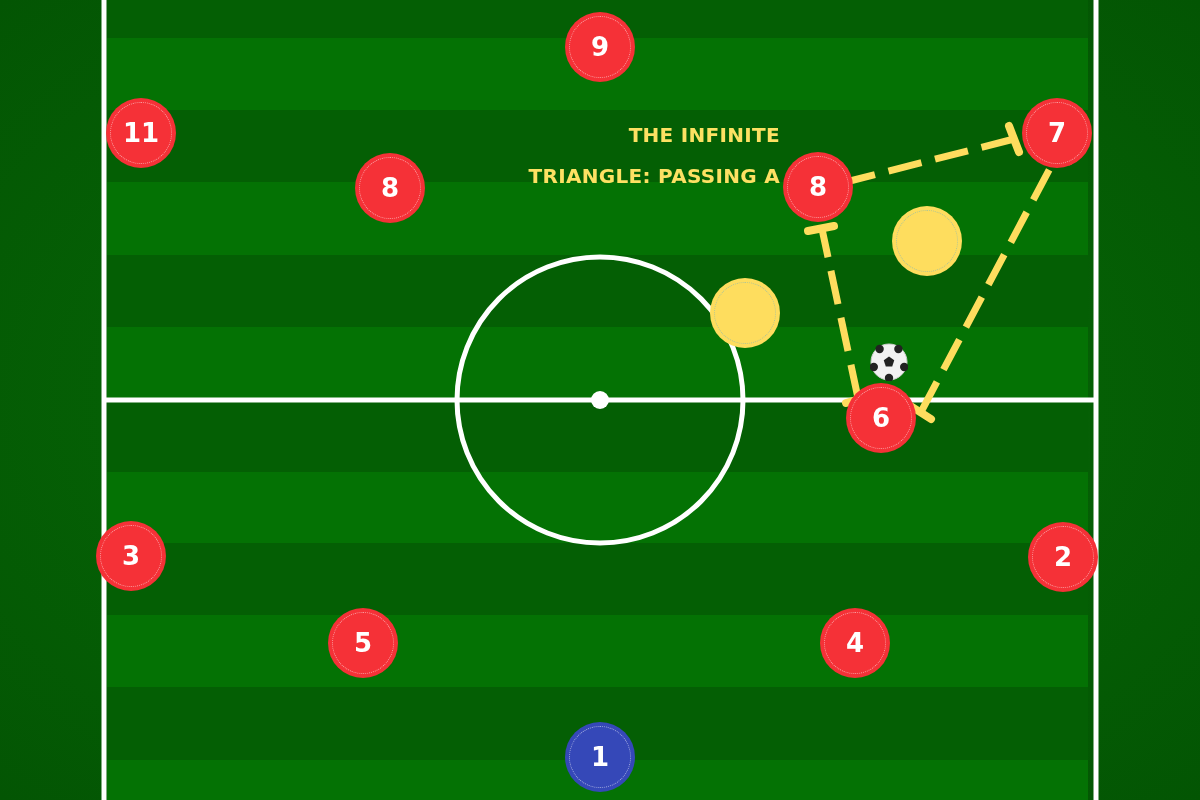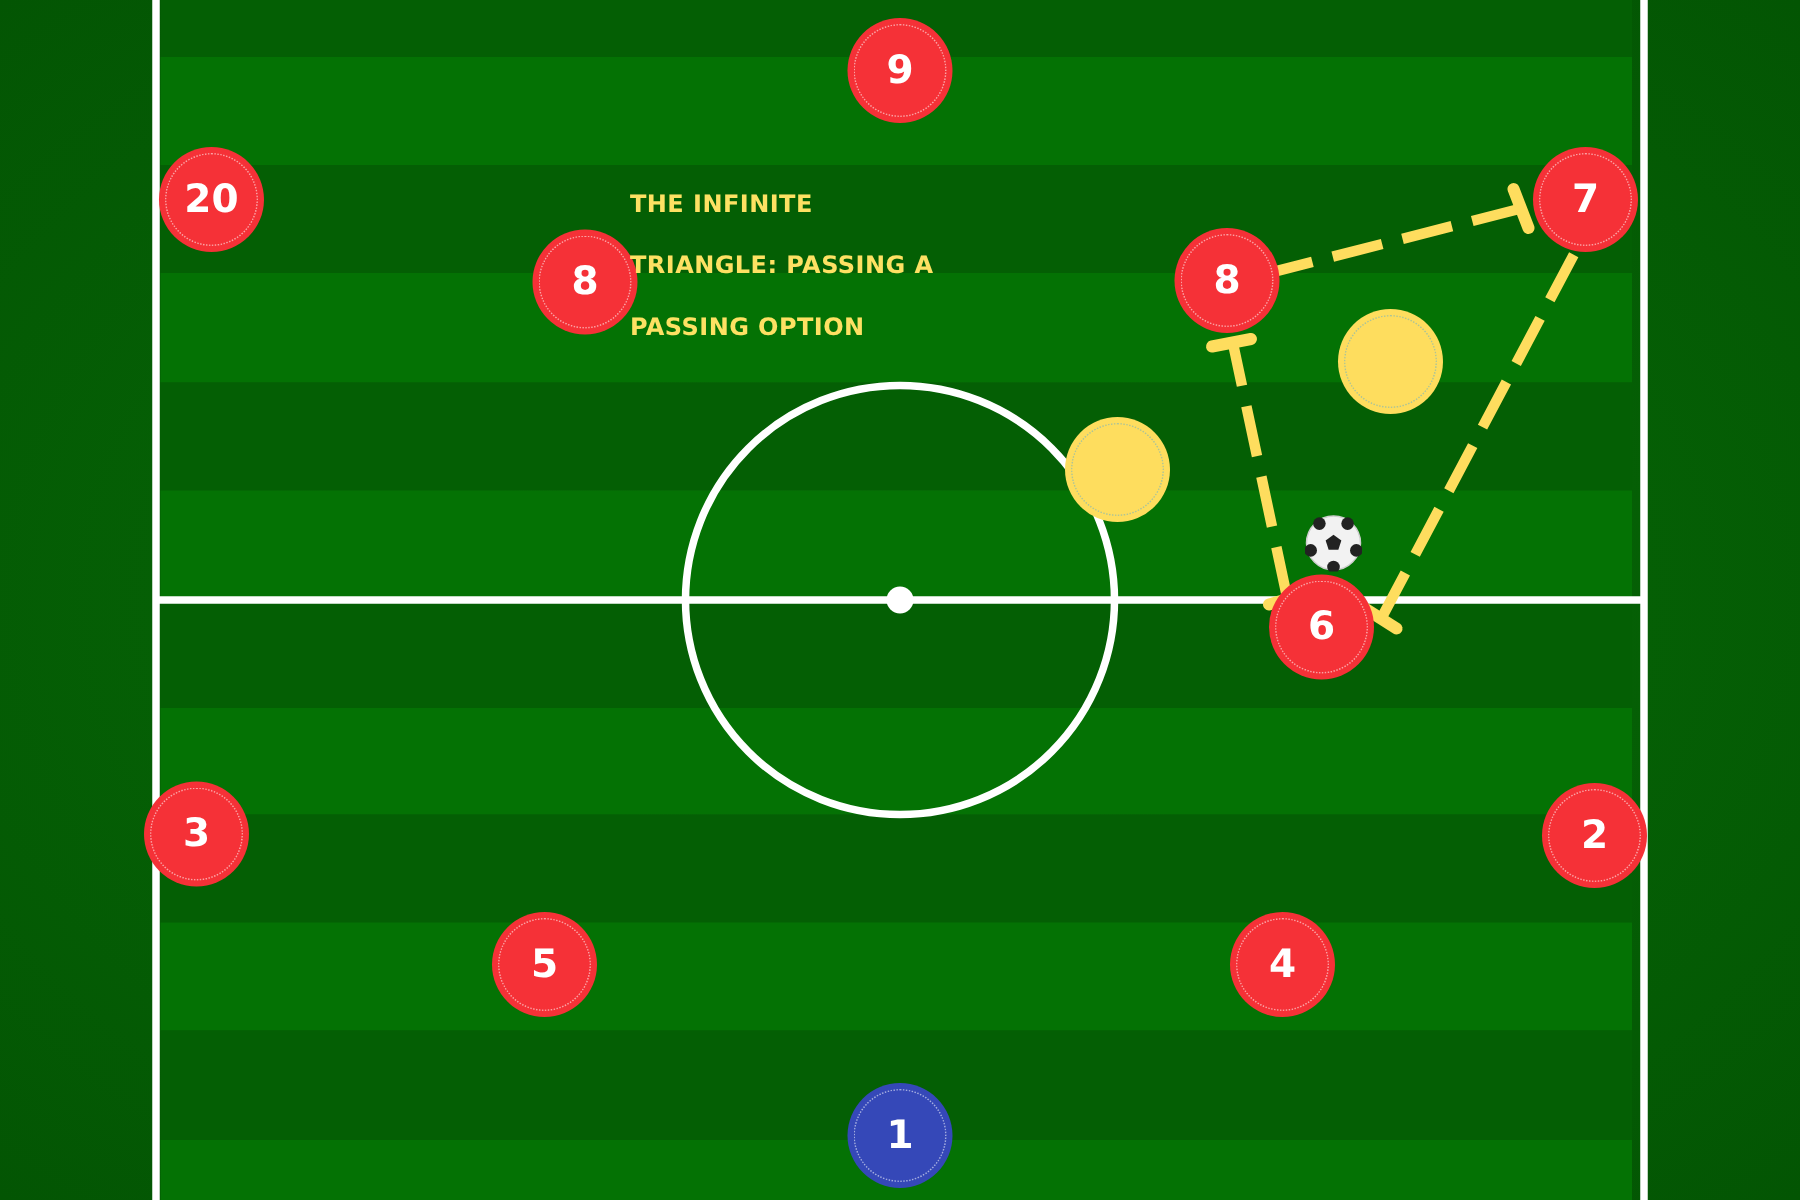--- a/index.html
+++ b/index.html
@@ -10,22 +10,22 @@
     .stripe { position: absolute; left: 0; width: 100%; }
     svg#overlay { position: absolute; left: 0; top: 0; }
     .player { position: absolute; width: 70px; height: 70px; border-radius: 50%;
       display: flex; align-items: center; justify-content: center; box-sizing: border-box;
       font-family: "DejaVu Sans", sans-serif; font-weight: bold; font-size: 26px; color: #ffffff; }
     .player::after { content: ""; position: absolute; inset: 4px; border-radius: 50%;
       border: 1px dotted rgba(255,255,255,0.55); }
     .defender { position: absolute; width: 70px; height: 70px; border-radius: 50%; box-sizing: border-box; }
     .defender::after { content: ""; position: absolute; inset: 4px; border-radius: 50%;
       border: 1px dotted rgba(120,180,190,0.6); }
-    #title { position: absolute; left: 420px; top: 115px; width: 360px; text-align: left;
-      font-family: "DejaVu Sans", sans-serif; font-weight: bold; font-size: 16px; line-height: 41px;
+    #title { position: absolute; left: 420px; top: 115px; width: 360px; text-align: right;
+      font-family: "DejaVu Sans", sans-serif; font-weight: bold; font-size: 20px; line-height: 41px;
       color: #fde163; letter-spacing: 0.3px; }
     #title div { white-space: nowrap; }
   </style>
 </head>
 <body>
 
 <div id="pitch">
   <div id="stripes">
       <div class="stripe" style="top: 0px; height: 38px; background: rgb(4, 95, 4);"></div>
       <div class="stripe" style="top: 38px; height: 72px; background: rgb(4, 114, 4);"></div>
@@ -62,21 +62,21 @@
 
   <div id="defenders-layer">
       <div class="defender" style="left: 710px; top: 278px; background: rgb(254, 221, 94);"></div>
       <div class="defender" style="left: 892px; top: 206px; background: rgb(254, 221, 94);"></div>
     </div>
   <div id="players-layer">
       <div class="player" style="left: 565px; top: 12px; background: rgb(245, 49, 55);">
         <span>9</span>
       </div>
       <div class="player" style="left: 106px; top: 98px; background: rgb(245, 49, 55);">
-        <span>20</span>
+        <span>11</span>
       </div>
       <div class="player" style="left: 355px; top: 153px; background: rgb(245, 49, 55);">
         <span>8</span>
       </div>
       <div class="player" style="left: 783px; top: 152px; background: rgb(245, 49, 55);">
         <span>8</span>
       </div>
       <div class="player" style="left: 1022px; top: 98px; background: rgb(245, 49, 55);">
         <span>7</span>
       </div>
@@ -107,15 +107,14 @@
         <circle cx="34.21690426072246" cy="23.94427190999916" r="4.2" fill="#222"></circle>
         <circle cx="19" cy="35" r="4.2" fill="#222"></circle>
         <circle cx="3.7830957392775435" cy="23.94427190999916" r="4.2" fill="#222"></circle>
         <circle cx="9.595435963320428" cy="6.055728090000843" r="4.2" fill="#222"></circle>
       </svg>
     </div>
 
   <div id="title">
     <div>THE INFINITE</div>
     <div>TRIANGLE: PASSING A</div>
-    <div>PASSING OPTION</div>
   </div>
 </div>
 
 </body></html>

